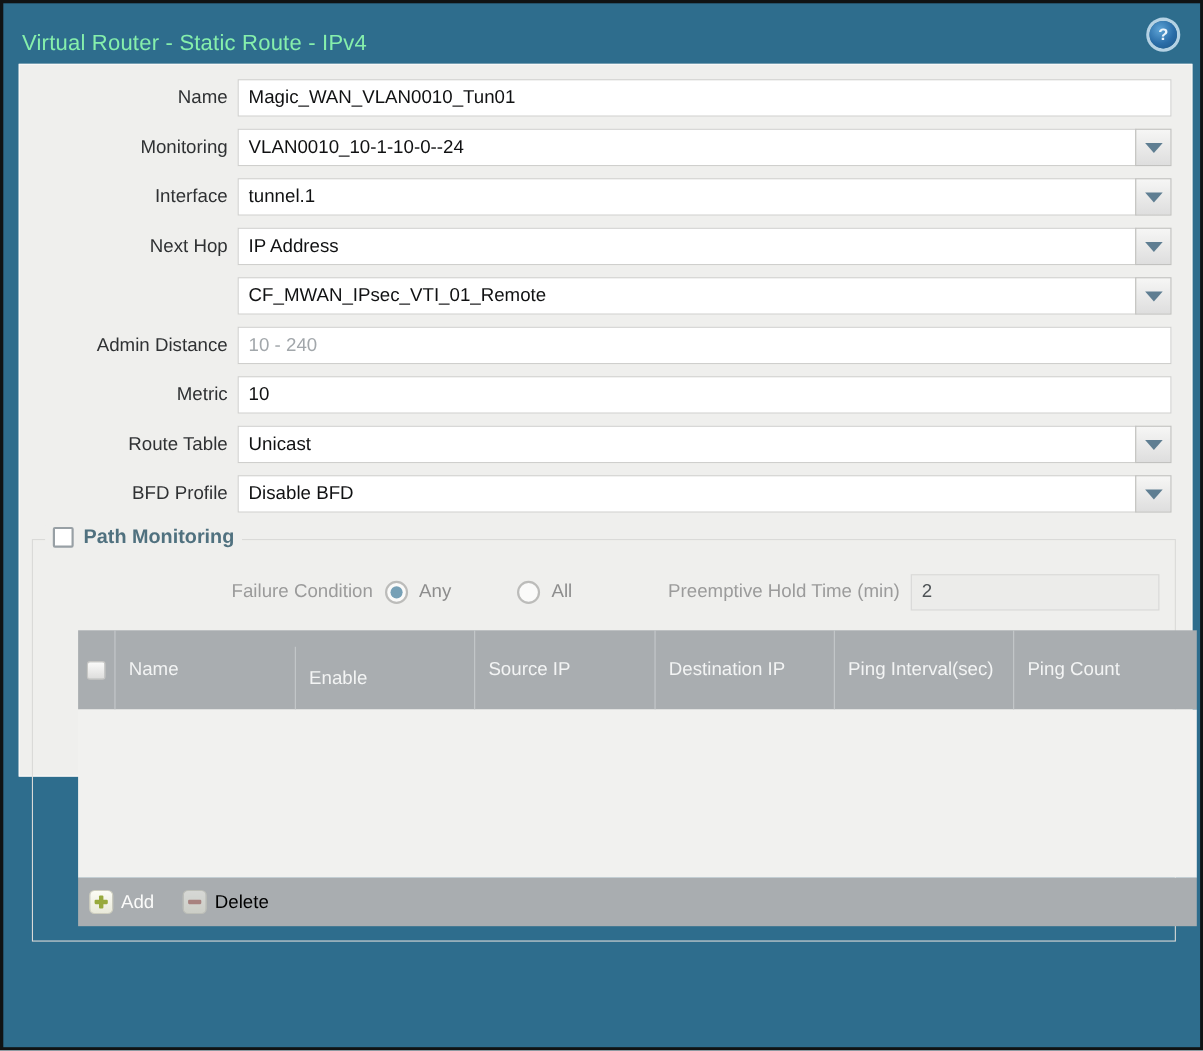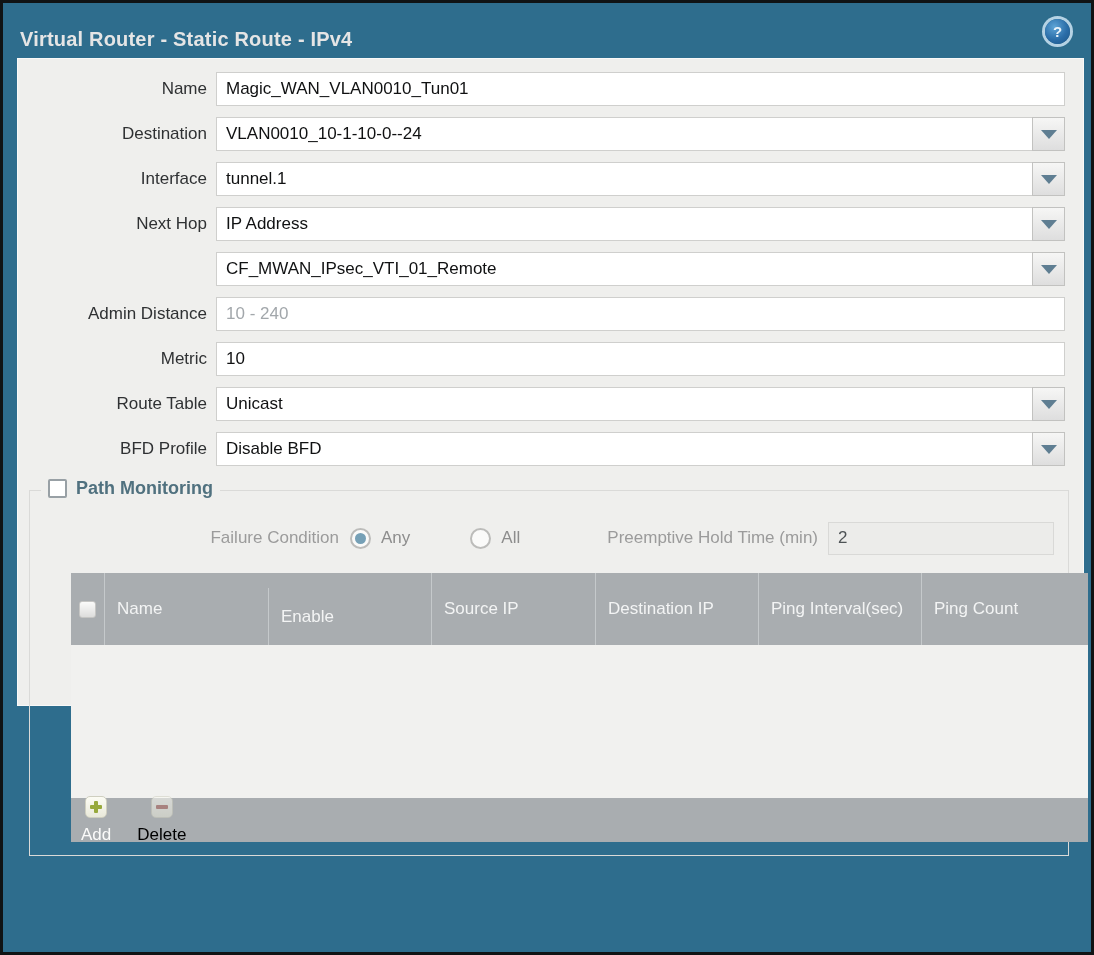--- a/index.html
+++ b/index.html
@@ -14,21 +14,21 @@
     overflow: hidden;
   }
 
   
   .titlebar {
     position: absolute; left: 0; top: 0; right: 0; height: 53px;
     display: flex; align-items: center;
     padding: 0 20px 0 17px;
   }
   .title {
-    color: #e5e5e5; font-size: 20px; letter-spacing: .2px; font-weight: 700; margin-top: 20px;
+    color: #86efac; font-size: 20px; letter-spacing: .2px; font-weight: 400; margin-top: 20px;
   }
   .help-icon {
     position: absolute; right: 21px; top: 16px;
     width: 25px; height: 25px; border-radius: 50%;
     background: radial-gradient(circle at 38% 32%, #5ea4d6 0%, #2a6da8 55%, #1c5486 100%);
     box-shadow: 0 0 0 3px rgba(205,228,243,.85), 0 0 0 4px rgba(46,109,141,1);
     color: #eaf4fb; font-size: 15px; font-weight: bold;
     display: flex; align-items: center; justify-content: center;
     cursor: pointer;
   }
@@ -127,21 +127,21 @@
   .hdr-checkbox {
     width: 17px; height: 17px; border-radius: 3px;
     background: linear-gradient(#fbfbfa, #dddddc);
     border: 1px solid #c6c6c4;
   }
   .tbl-body { height: 153px; background: #f1f1ef; }
   .tbl-footer {
     display: flex; align-items: center; gap: 26px;
     height: 44px; background: #a9adb0; padding: 0 10px;
   }
-  .tool-btn { display: flex; align-items: center; gap: 7px; cursor: pointer; flex-direction: column; }
+  .tool-btn { display: flex; align-items: center; gap: 7px; cursor: pointer; }
   .tool-icon {
     width: 22px; height: 22px; border-radius: 5px;
     background: linear-gradient(#fcfcf4, #e9e9da);
     border: 1px solid #cfcfc0;
     display: flex; align-items: center; justify-content: center;
   }
   .tool-btn.disabled { cursor: default; }
   .tool-btn.disabled .tool-icon { opacity: .55; }
   .tool-label { font-size: 17px; color: #fbfbfa; }
   .tool-btn.disabled .tool-label { color: #000000; }
@@ -175,21 +175,21 @@
   <div class="content">
 
     <div class="form-row first">
       <span class="flabel">Name</span>
       <div class="field-wrap">
         <input class="tfield" type="text" value="Magic_WAN_VLAN0010_Tun01" style="">
       </div>
     </div>
 
     <div class="form-row">
-      <span class="flabel">Destination</span>
+      <span class="flabel">Monitoring</span>
       <div class="field-wrap">
         <input class="tfield" type="text" value="VLAN0010_10-1-10-0--24" style="">
         <span class="drop-btn">
           <span class="drop-arrow"></span>
         </span>
       </div>
     </div>
 
     <div class="form-row">
       <span class="flabel">Interface</span>

